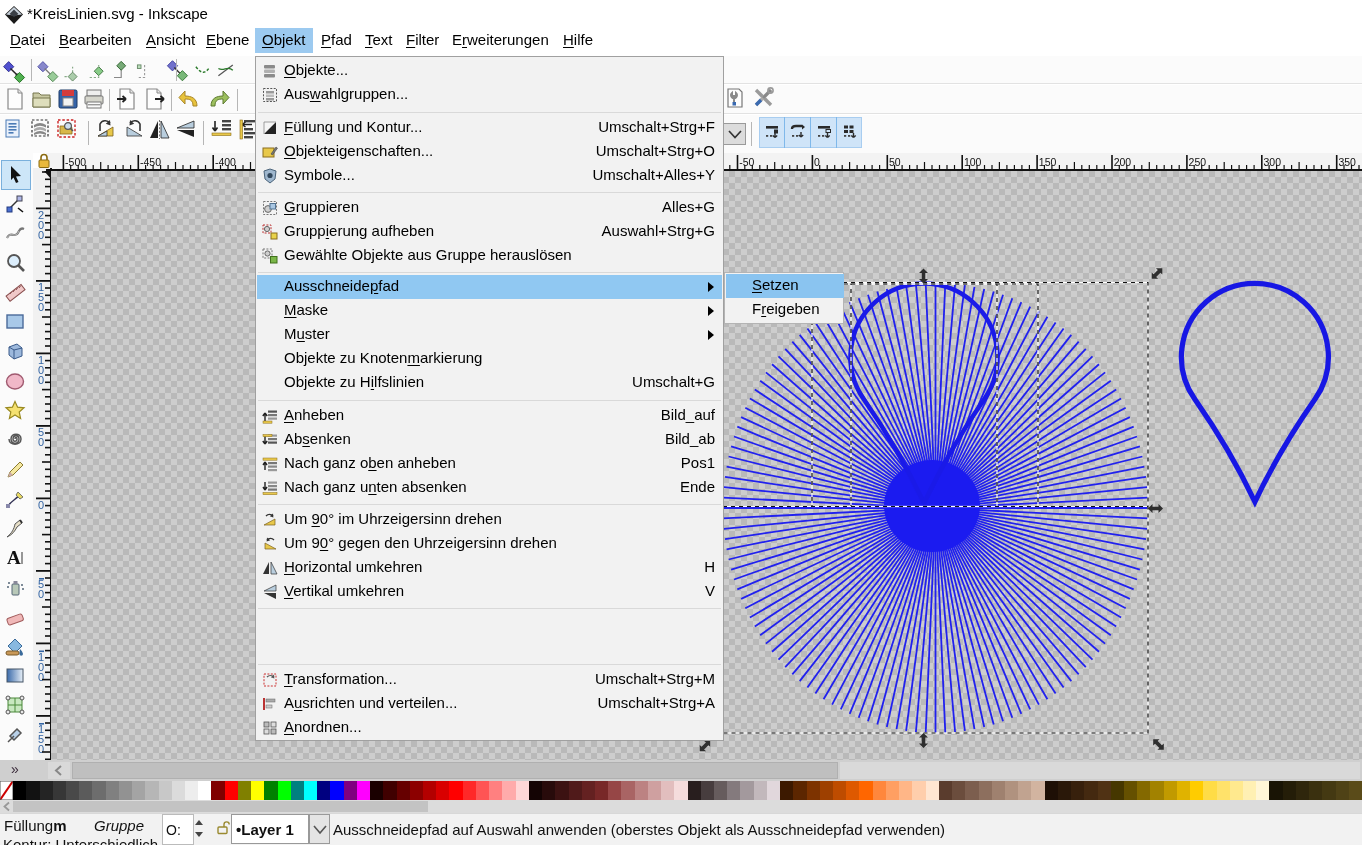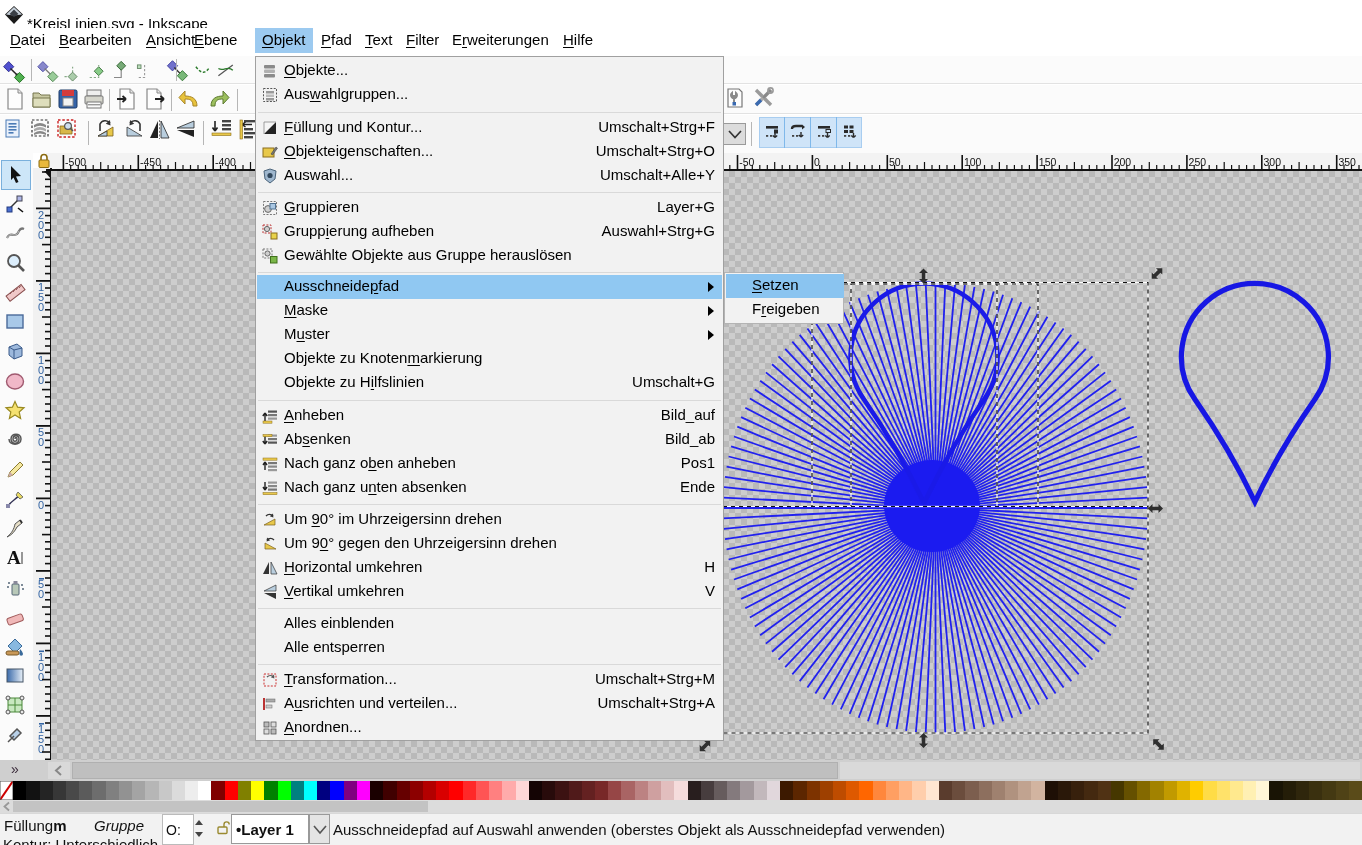--- a/index.html
+++ b/index.html
@@ -1,20 +1,20 @@
 <!DOCTYPE html>
 <html><head>
 <meta charset="utf-8">
 <style>
 * { margin:0; padding:0; box-sizing:border-box; }
 html,body { width:1362px; height:845px; overflow:hidden; background:#ffffff;
   font-family:"Liberation Sans", sans-serif; }
 .abs { position:absolute; }
 #app { position:relative; width:1362px; height:845px; background:#fff; overflow:hidden; }
-#titletext { left:27px; top:5px; font-size:15px; color:#000;margin-top:10px; }
+#titletext { left:27px; top:5px; font-size:15px; color:#000; }
 #menubar { left:0; top:28px; width:1362px; height:26px; background:#fff; font-size:15px; }
 .mitem { position:absolute; top:0px; height:25px; padding:3px 7px 0 7px; color:#000; }
 u { text-decoration:underline; text-underline-offset:2px; }
 #m-objekt { background:#9ccaf0; }
 .tbrow { left:0; background:#fbfbfb; width:1362px; }
 #tb1 { top:56px; height:28px; border-bottom:1px solid #e2e2e2; }
 #tb2 { top:85px; height:29px; border-bottom:1px solid #e2e2e2; }
 #tb3 { top:115px; height:38px; }
 .vsep { position:absolute; width:1px; background:#b6b6b6; }
 #hruler { left:46px; top:153px; width:1316px; height:17px; background:#f3f3f3; }
@@ -47,21 +47,21 @@
     <path d="M10 1 L19 9.5 L10 19 L1 9.5 Z" fill="#1a1a1a"></path>
     <path d="M10 2 L18 9.5 L10 10.5 L2 9.5 Z" fill="#c8d2dc"></path>
     <path d="M10 4.5 L14.5 9 L10 12 L5.5 9 Z" fill="#3a3f46"></path>
   </svg>
   <div class="abs" id="titletext">*KreisLinien.svg - Inkscape</div>
 
   <div class="abs" id="menubar">
     <div class="mitem" style="left:3px"><u>D</u>atei</div>
     <div class="mitem" style="left:52px"><u>B</u>earbeiten</div>
     <div class="mitem" style="left:139px"><u>A</u>nsicht</div>
-    <div class="mitem" style="left:187px"><u>E</u>bene</div>
+    <div class="mitem" style="left:199px"><u>E</u>bene</div>
     <div class="mitem" id="m-objekt" style="left:255px;width:58px"><u>O</u>bjekt</div>
     <div class="mitem" style="left:314px"><u>P</u>fad</div>
     <div class="mitem" style="left:358px"><u>T</u>ext</div>
     <div class="mitem" style="left:399px"><u>F</u>ilter</div>
     <div class="mitem" style="left:445px">E<u>r</u>weiterungen</div>
     <div class="mitem" style="left:556px"><u>H</u>ilfe</div>
   </div>
 
   <div class="abs tbrow" id="tb1"></div>
   <div class="abs tbrow" id="tb2"></div>
@@ -1016,32 +1016,32 @@
           <path d="M9 10 L14 3 L15.5 4.2 L10.5 11 Z" fill="#777" stroke="#444" stroke-width="0.6"></path>
         </svg>
         <span class="ddlabel"><u>O</u>bjekteigenschaften...</span>
         <span class="ddaccel">Umschalt+Strg+O</span>
       </div>
       <div class="dditem" style="top:107px">
         <svg class="ddicon" viewBox="0 0 16 16">
           <path d="M8 1 L14 3 L13 11 L8 15 L3 11 L2 3 Z" fill="#9fb7ce" stroke="#4a637a"></path>
           <circle cx="8" cy="7.5" r="2.6" fill="#31475c"></circle>
         </svg>
-        <span class="ddlabel">Auswahl...</span>
-        <span class="ddaccel">Umschalt+Alle+Y</span>
+        <span class="ddlabel">Symbole...</span>
+        <span class="ddaccel">Umschalt+Alles+Y</span>
       </div>
       <div class="ddsep" style="top:134.5px"></div>
       <div class="dditem" style="top:139px">
         <svg class="ddicon" viewBox="0 0 16 16">
           <rect x="1.5" y="1.5" width="13" height="13" fill="none" stroke="#777" stroke-dasharray="2 1.4"></rect>
           <circle cx="6" cy="9" r="3.4" fill="#cfcfcf" stroke="#666"></circle>
           <rect x="8" y="3.5" width="5.5" height="5.5" fill="#a8c6e2" stroke="#517291"></rect>
         </svg>
         <span class="ddlabel"><u>G</u>ruppieren</span>
-        <span class="ddaccel">Layer+G</span>
+        <span class="ddaccel">Alles+G</span>
       </div>
       <div class="dditem" style="top:163px">
         <svg class="ddicon" viewBox="0 0 16 16">
           <rect x="1" y="1" width="8" height="8" fill="none" stroke="#b33" stroke-dasharray="2 1.4"></rect>
           <circle cx="5" cy="5" r="2.6" fill="#cfcfcf" stroke="#666"></circle>
           <rect x="9" y="9" width="6" height="6" fill="#e8d24a" stroke="#8a6d1c"></rect>
         </svg>
         <span class="ddlabel">Grupp<u>i</u>erung aufheben</span>
         <span class="ddaccel">Auswahl+Strg+G</span>
       </div>
@@ -1145,26 +1145,20 @@
       </div>
       <div class="dditem" style="top:523px">
         <svg class="ddicon" viewBox="0 0 16 16">
           <path d="M2 7 L14 7 L14 1 Z" fill="#b9cede" stroke="#333" stroke-width="0.7"></path>
           <path d="M2 9 L14 9 L14 15 Z" fill="#333"></path>
         </svg>
         <span class="ddlabel"><u>V</u>ertikal umkehren</span>
         <span class="ddaccel">V</span>
       </div>
       <div class="ddsep" style="top:550.5px"></div>
-      <div class="dditem" style="top:555px">
-        <span class="ddlabel">Alles einblenden</span>
-      </div>
-      <div class="dditem" style="top:579px">
-        <span class="ddlabel">Alle entsperren</span>
-      </div>
       <div class="ddsep" style="top:606.5px"></div>
       <div class="dditem" style="top:611px">
         <svg class="ddicon" viewBox="0 0 16 16">
           <rect x="2" y="2" width="12" height="12" fill="none" stroke="#c33" stroke-dasharray="2 1.4"></rect>
           <path d="M12 5 A5 5 0 0 0 5 5" stroke="#555" stroke-width="1.3" fill="none"></path>
           <path d="M12 2.5 L12.4 6.4 L8.8 5.3 Z" fill="#555"></path>
         </svg>
         <span class="ddlabel"><u>T</u>ransformation...</span>
         <span class="ddaccel">Umschalt+Strg+M</span>
       </div>

